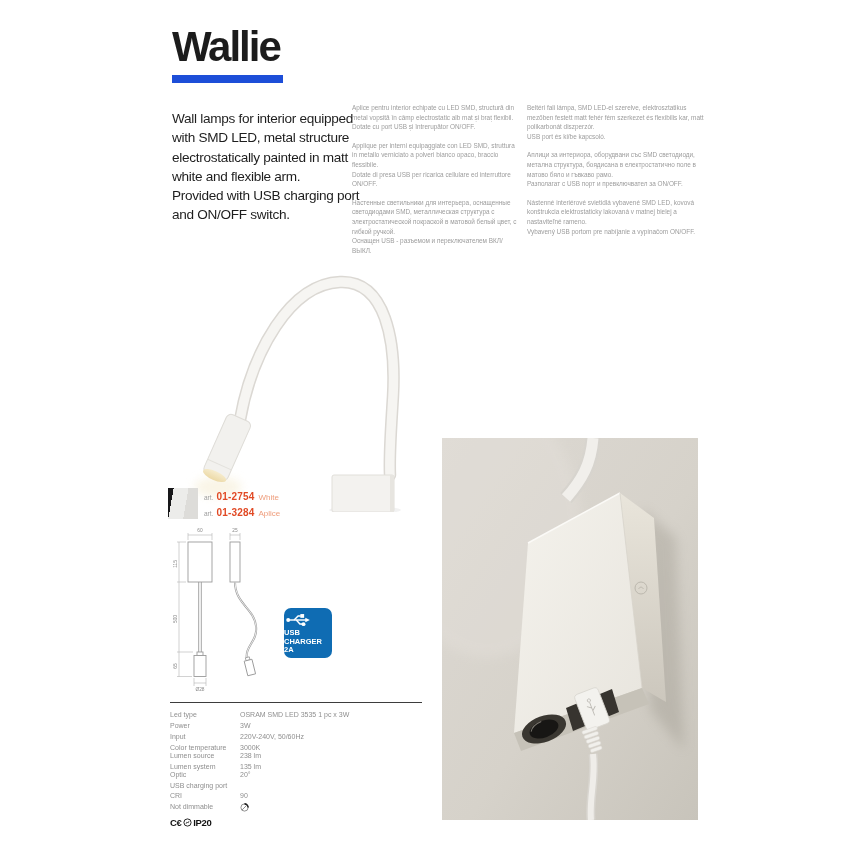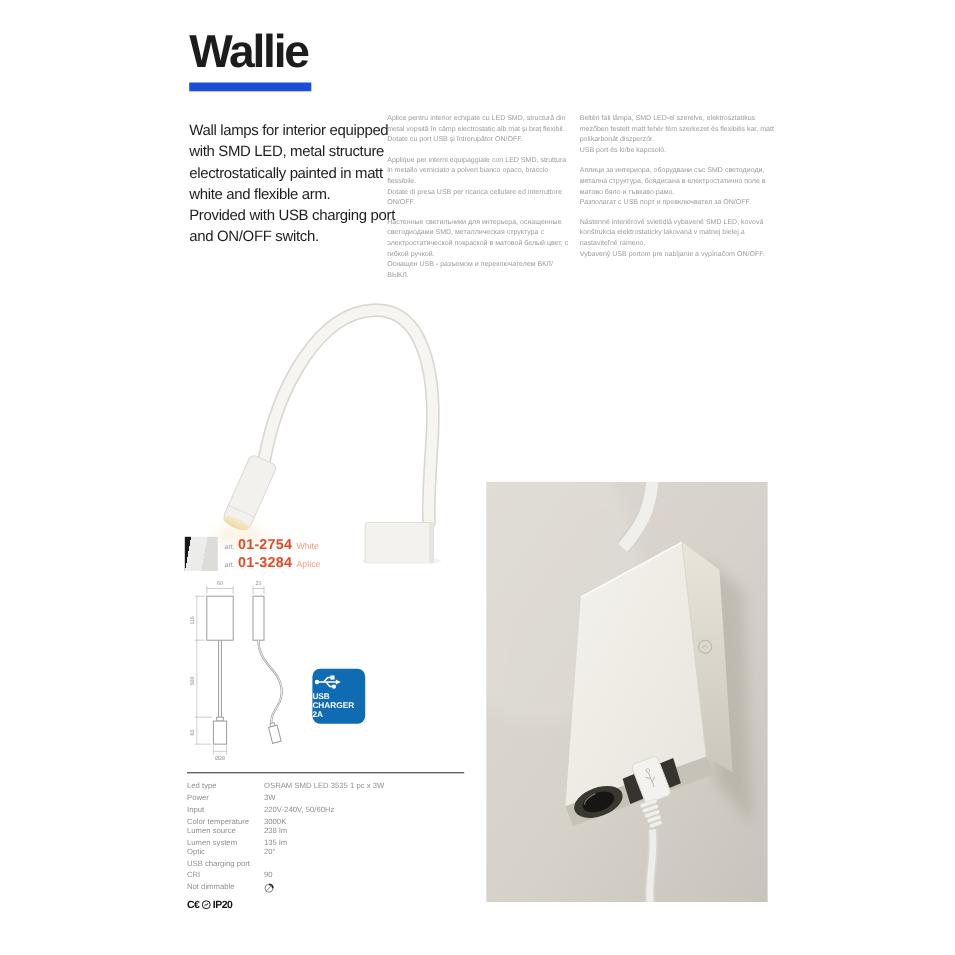--- a/index.html
+++ b/index.html
@@ -22,21 +22,21 @@
   .col2{left:527px;width:181px;}
 
   .photo-left{position:absolute;left:160px;top:254px;width:285px;height:258px;}
   .photo-right{position:absolute;left:442px;top:438px;width:256px;height:382px;}
 
   .thumb{position:absolute;left:168px;top:488px;width:30px;height:31px;
     background:linear-gradient(100deg,#18181a 0 16%,#ececea 16% 58%,#dddcd9 58% 100%);}
   .articles{position:absolute;left:204px;top:488px;}
   .art-row{white-space:nowrap;line-height:13px;}
   .art-prefix{color:#9c9c9c;font-size:6.5px;margin-right:3px;}
-  .art-code{color:#e14a25;font-weight:bold;font-size:13px;margin-right:4px;letter-spacing:0.2px;}
+  .art-code{color:#e14a25;font-weight:bold;font-size:10px;margin-right:4px;letter-spacing:0.2px;}
   .art-finish{color:#ef9d7c;font-size:8px;}
 
   .drawing{position:absolute;left:166px;top:518px;width:110px;height:182px;}
   .dim{font-size:4.8px;fill:#8a8a8a;}
 
   .usb-badge{position:absolute;left:284px;top:608px;width:48px;height:50px;background:#0f6cb3;
     border-radius:7px;display:flex;flex-direction:column;align-items:flex-start;justify-content:center;}
   .usb-badge .t{color:#fff;font-weight:bold;font-size:7.5px;line-height:8.5px;text-align:center;letter-spacing:0;}
 
   .specs{position:absolute;left:170px;top:702px;width:252px;border-top:1.5px solid #3d3d3d;

